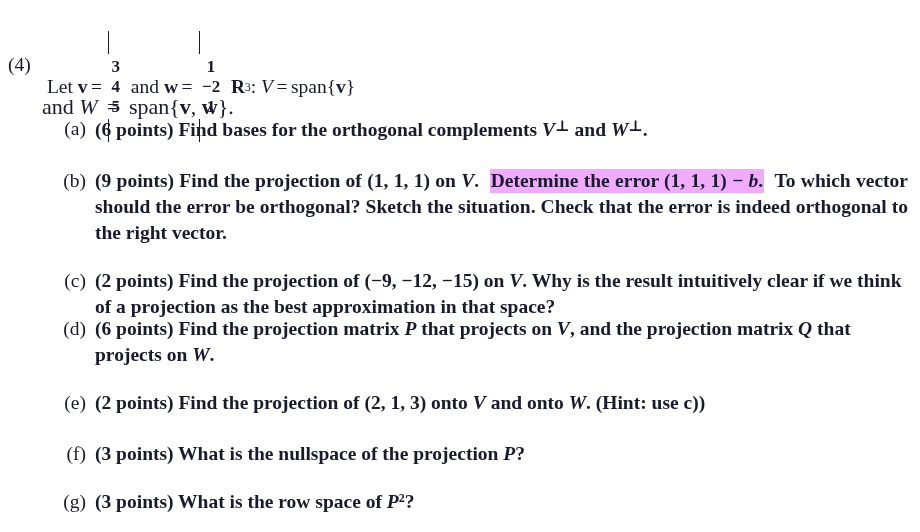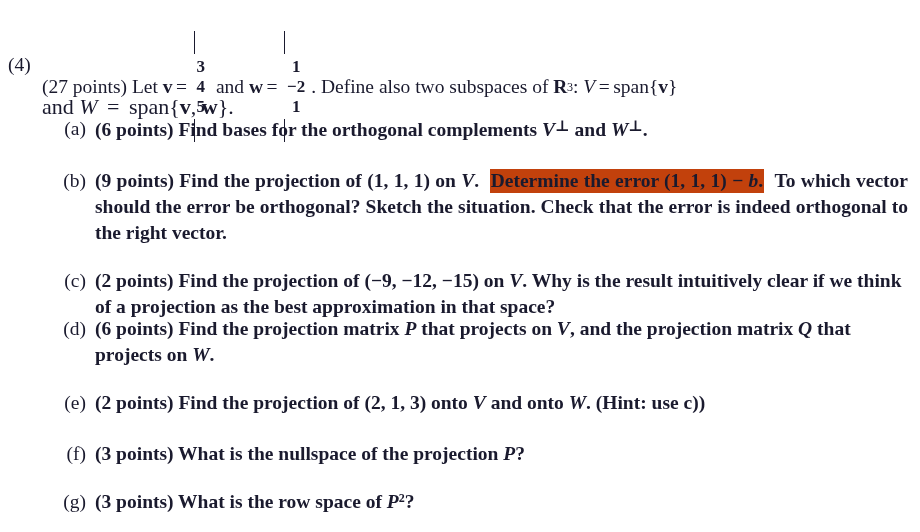--- a/index.html
+++ b/index.html
@@ -104,36 +104,35 @@
     text-align: right;
     padding-right: 9px;
   }
   .part .txt { flex: 1; font-weight: bold; }
   .part .txt p { margin: 0; }
 
   
   .just { text-align: justify; text-align-last: left; }
 
   .hl {
-    background: #c2410c;
+    background: #f0abfc;
     padding: 1px 1px 2px 1px;
     box-decoration-break: clone;
     -webkit-box-decoration-break: clone;
   }
 </style>
 </head>
 <body>
 
 <div class="page">
 
   <div class="prob">
     <div class="stem-row">
       <div class="stem-num">(4)</div>
       <div class="stem-body">
-        <span>(27 points)</span>
         <span>&nbsp;</span>
         <span>Let</span>
         <span>&nbsp;</span>
         <span class="mb">v</span>
         <span class="op">=</span>
 
         <span class="vec">
           <span class="brk l"></span>
           <span class="col">
             <span>3</span>
@@ -152,21 +151,20 @@
         <span class="vec">
           <span class="brk l"></span>
           <span class="col">
             <span>1</span>
             <span>−2</span>
             <span>1</span>
           </span>
           <span class="brk r"></span>
         </span>
 
-        <span>. Define also two subspaces of</span>
         <span>&nbsp;</span>
         <span class="mbb">R</span>
           <sup class="exp">3</sup>
           <span>:</span>
         <span>&nbsp;</span>
         <span class="mi">V</span>
         <span class="op">=</span>
         <span><span class="up">span{</span><span class="mb">v</span><span class="up">}</span></span>
       </div>
     </div>

